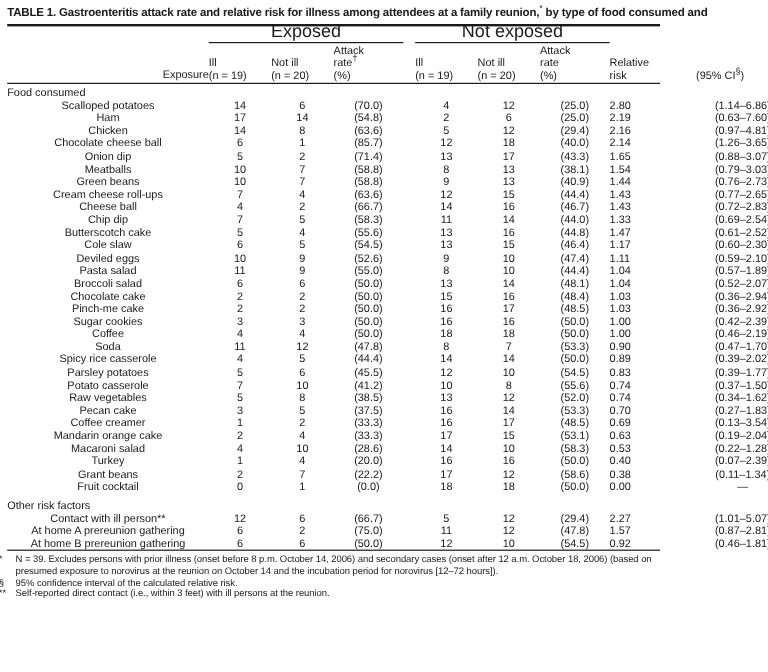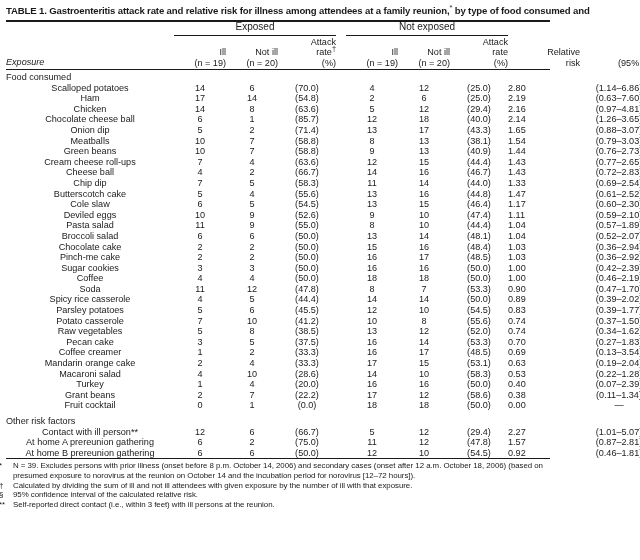--- a/index.html
+++ b/index.html
@@ -72,47 +72,46 @@
   col.c-exposure { width: 168px; }
   col.c-n        { width: 52px;  }
   col.c-rate     { width: 58px;  }
   col.c-gap      { width: 10px;  }
   col.c-rr       { width: 72px;  }
   col.c-ci       { width: 78px;  }
 
   
   .grp-cell {
     text-align: center;
-    font-size: 10px;
+    font-size: 15px;
     padding-bottom: 1px !important;
   }
   .grp-label {
     display: block;
     text-align: center;
     padding-bottom: 1px;
   }
   .grp-underline {
     display: block;
     height: 1px;
     background: #1a1a1a;
     margin-top: 1px;
   }
 
   
   .head {
+    text-align: left;
+    vertical-align: bottom;
+    padding-bottom: 1px !important;
+    line-height: 10.4px;
+  }
+  .head-exposure {
     text-align: right;
     vertical-align: bottom;
     padding-bottom: 1px !important;
-    line-height: 10.4px;
-  }
-  .head-exposure {
-    text-align: left;
-    vertical-align: bottom;
-    padding-bottom: 1px !important;
-    font-style: italic;
   }
   .head .l { display: block; }
 
   
   .sect {
     font-weight: bold;
     text-align: left;
     padding-top: 2px !important;
   }
   .rowlabel {
@@ -669,18 +668,17 @@
           <td class="rr">0.92</td>
           <td class="ci">(0.46–1.81)</td>
         </tr>
       </tbody>
   </table>
 
   <div class="rule-thin"></div>
 
   <div class="footnotes" id="footnotes">
       <span class="fnote"><span class="mark">* </span><span>N = 39. Excludes persons with prior illness (onset before 8 p.m. October 14, 2006) and secondary cases (onset after 12 a.m. October 18, 2006) (based on presumed exposure to norovirus at the reunion on October 14 and the incubation period for norovirus [12–72 hours]).</span></span>
-      <span class="fnote"><span class="mark">† </span><span>Calculated by dividing the sum of ill and not ill attendees with given exposure by the number of ill with that exposure.</span></span>
       <span class="fnote"><span class="mark">§ </span><span>95% confidence interval of the calculated relative risk.</span></span>
       <span class="fnote"><span class="mark">** </span><span>Self-reported direct contact (i.e., within 3 feet) with ill persons at the reunion.</span></span>
     </div>
 
 </div>
 
 </body></html>

